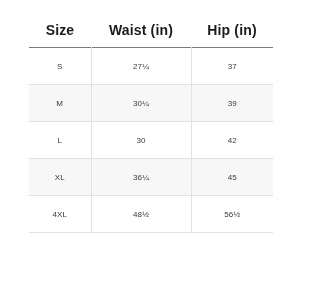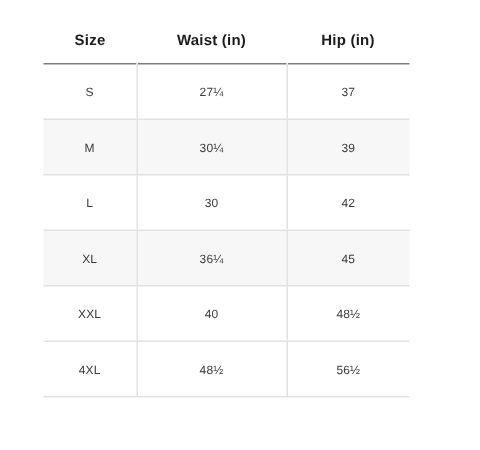--- a/index.html
+++ b/index.html
@@ -32,21 +32,21 @@
     border-collapse: collapse;
     table-layout: fixed;
   }
 
   
   col.col-size  { width: 62px; }
   col.col-waist { width: 100px; }
   col.col-hip   { width: 82px; }
 
   thead th {
-    font-size: 10px;
+    font-size: 14px;
     font-weight: bold;
     color: #1b1b1b;
     text-align: center;
     padding: 0 0 9px 0;
     letter-spacing: 0.15px;
     border: none;
     background: transparent;
     white-space: nowrap;
   }
 
@@ -114,25 +114,20 @@
       <tr class="row-l">
         <td>L</td>
         <td class="col-divider">30</td>
         <td class="col-divider">42</td>
       </tr>
       <tr class="row-xl striped">
         <td>XL</td>
         <td class="col-divider">36¼</td>
         <td class="col-divider">45</td>
       </tr>
-      <tr class="row-xxl">
-        <td>XXL</td>
-        <td class="col-divider">40</td>
-        <td class="col-divider">48½</td>
-      </tr>
       <tr class="row-4xl">
         <td>4XL</td>
         <td class="col-divider">48½</td>
         <td class="col-divider">56½</td>
       </tr>
     </tbody>
   </table>
 
 </div>
 

